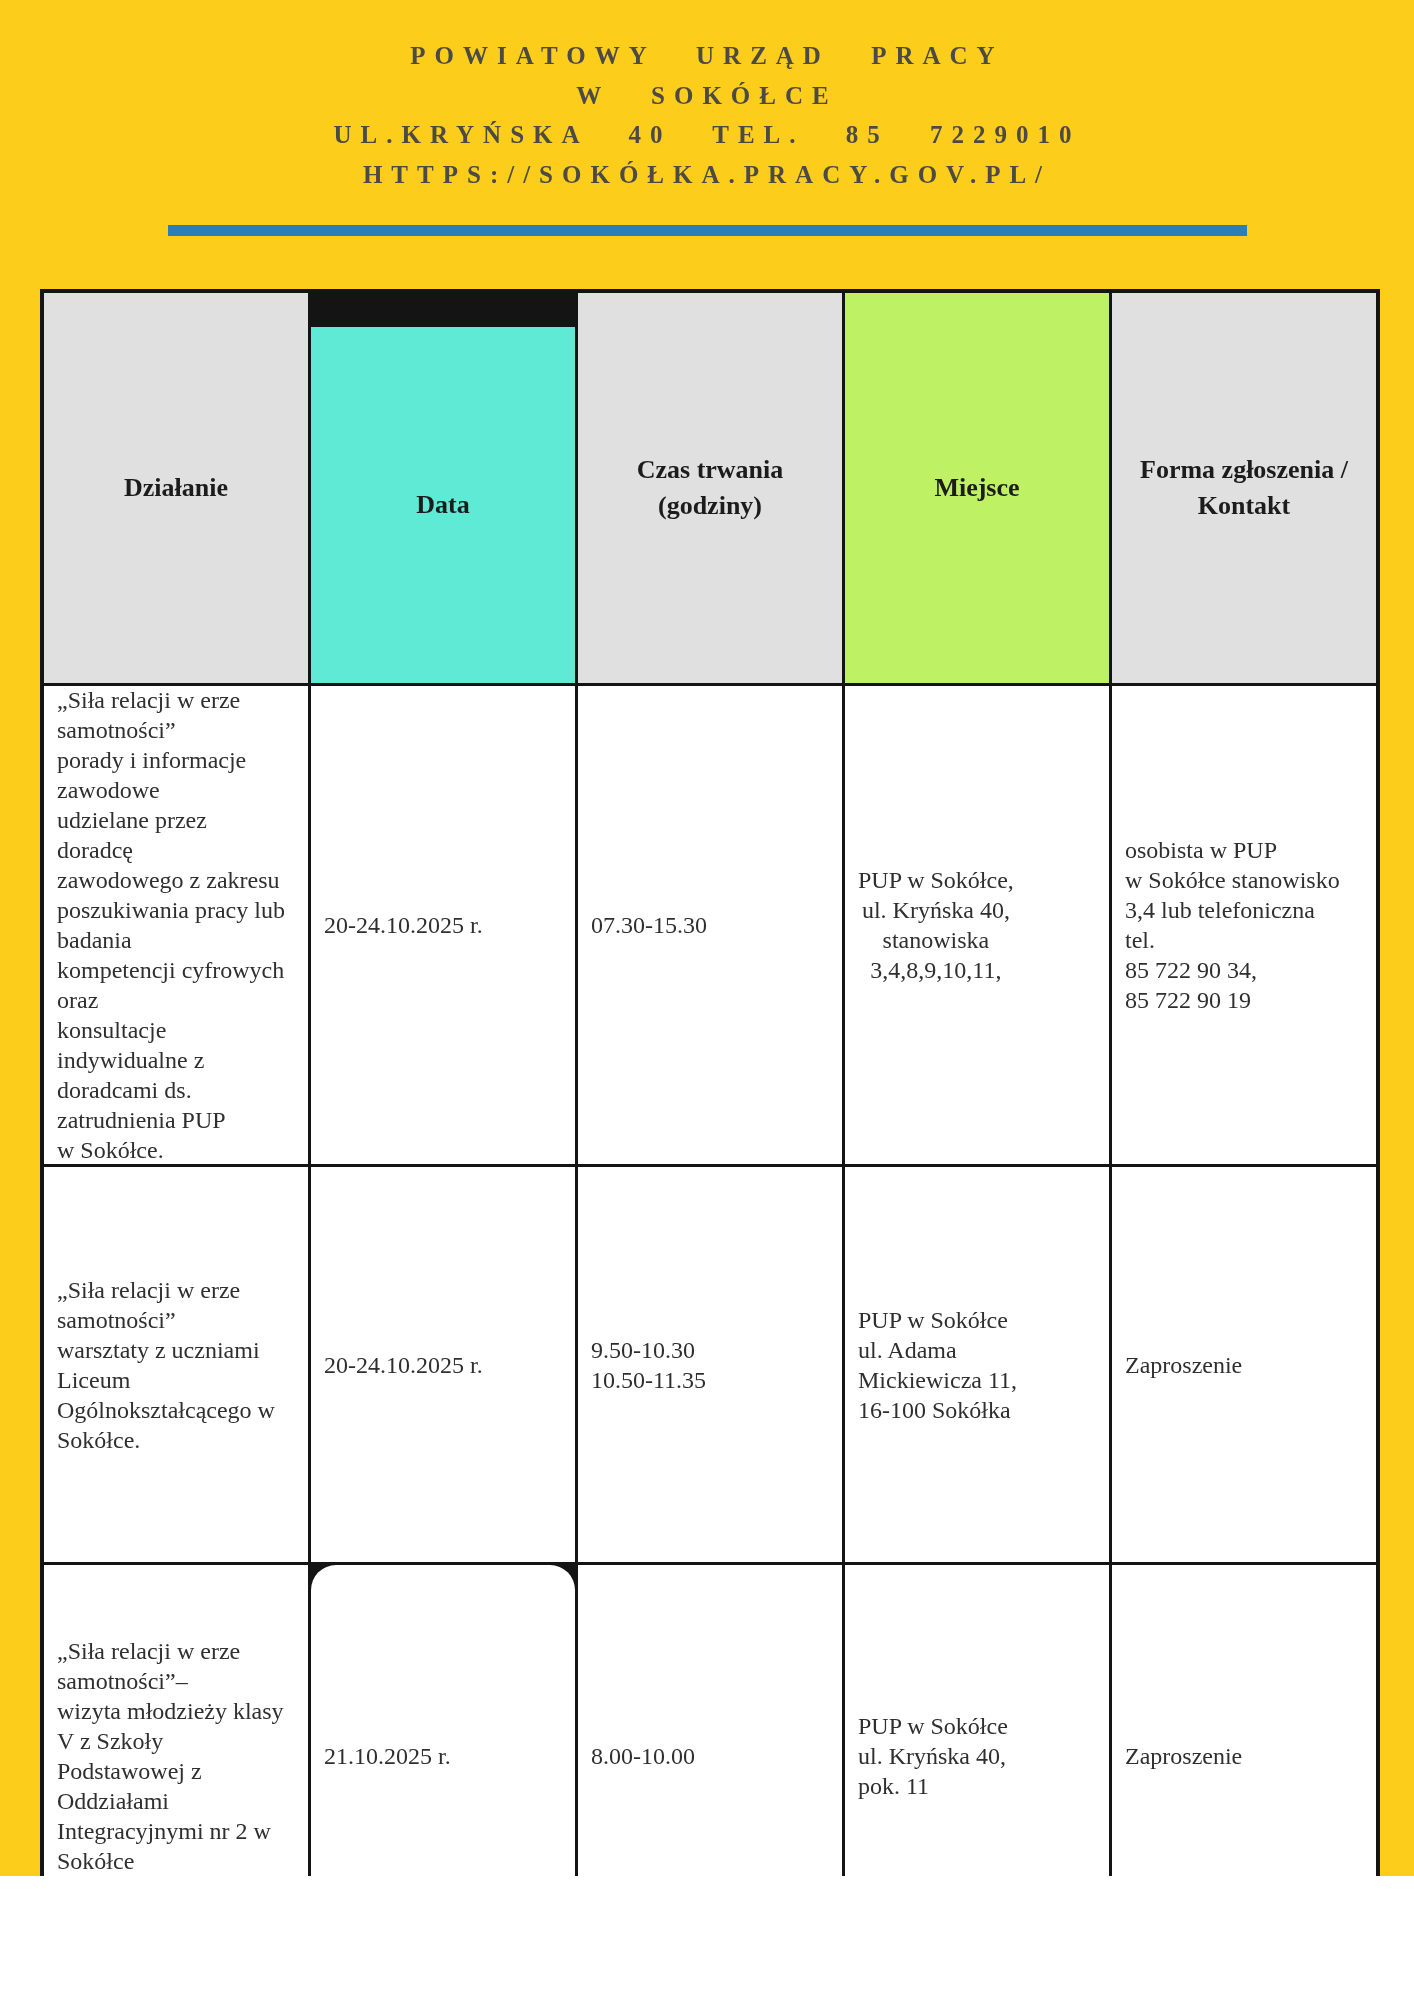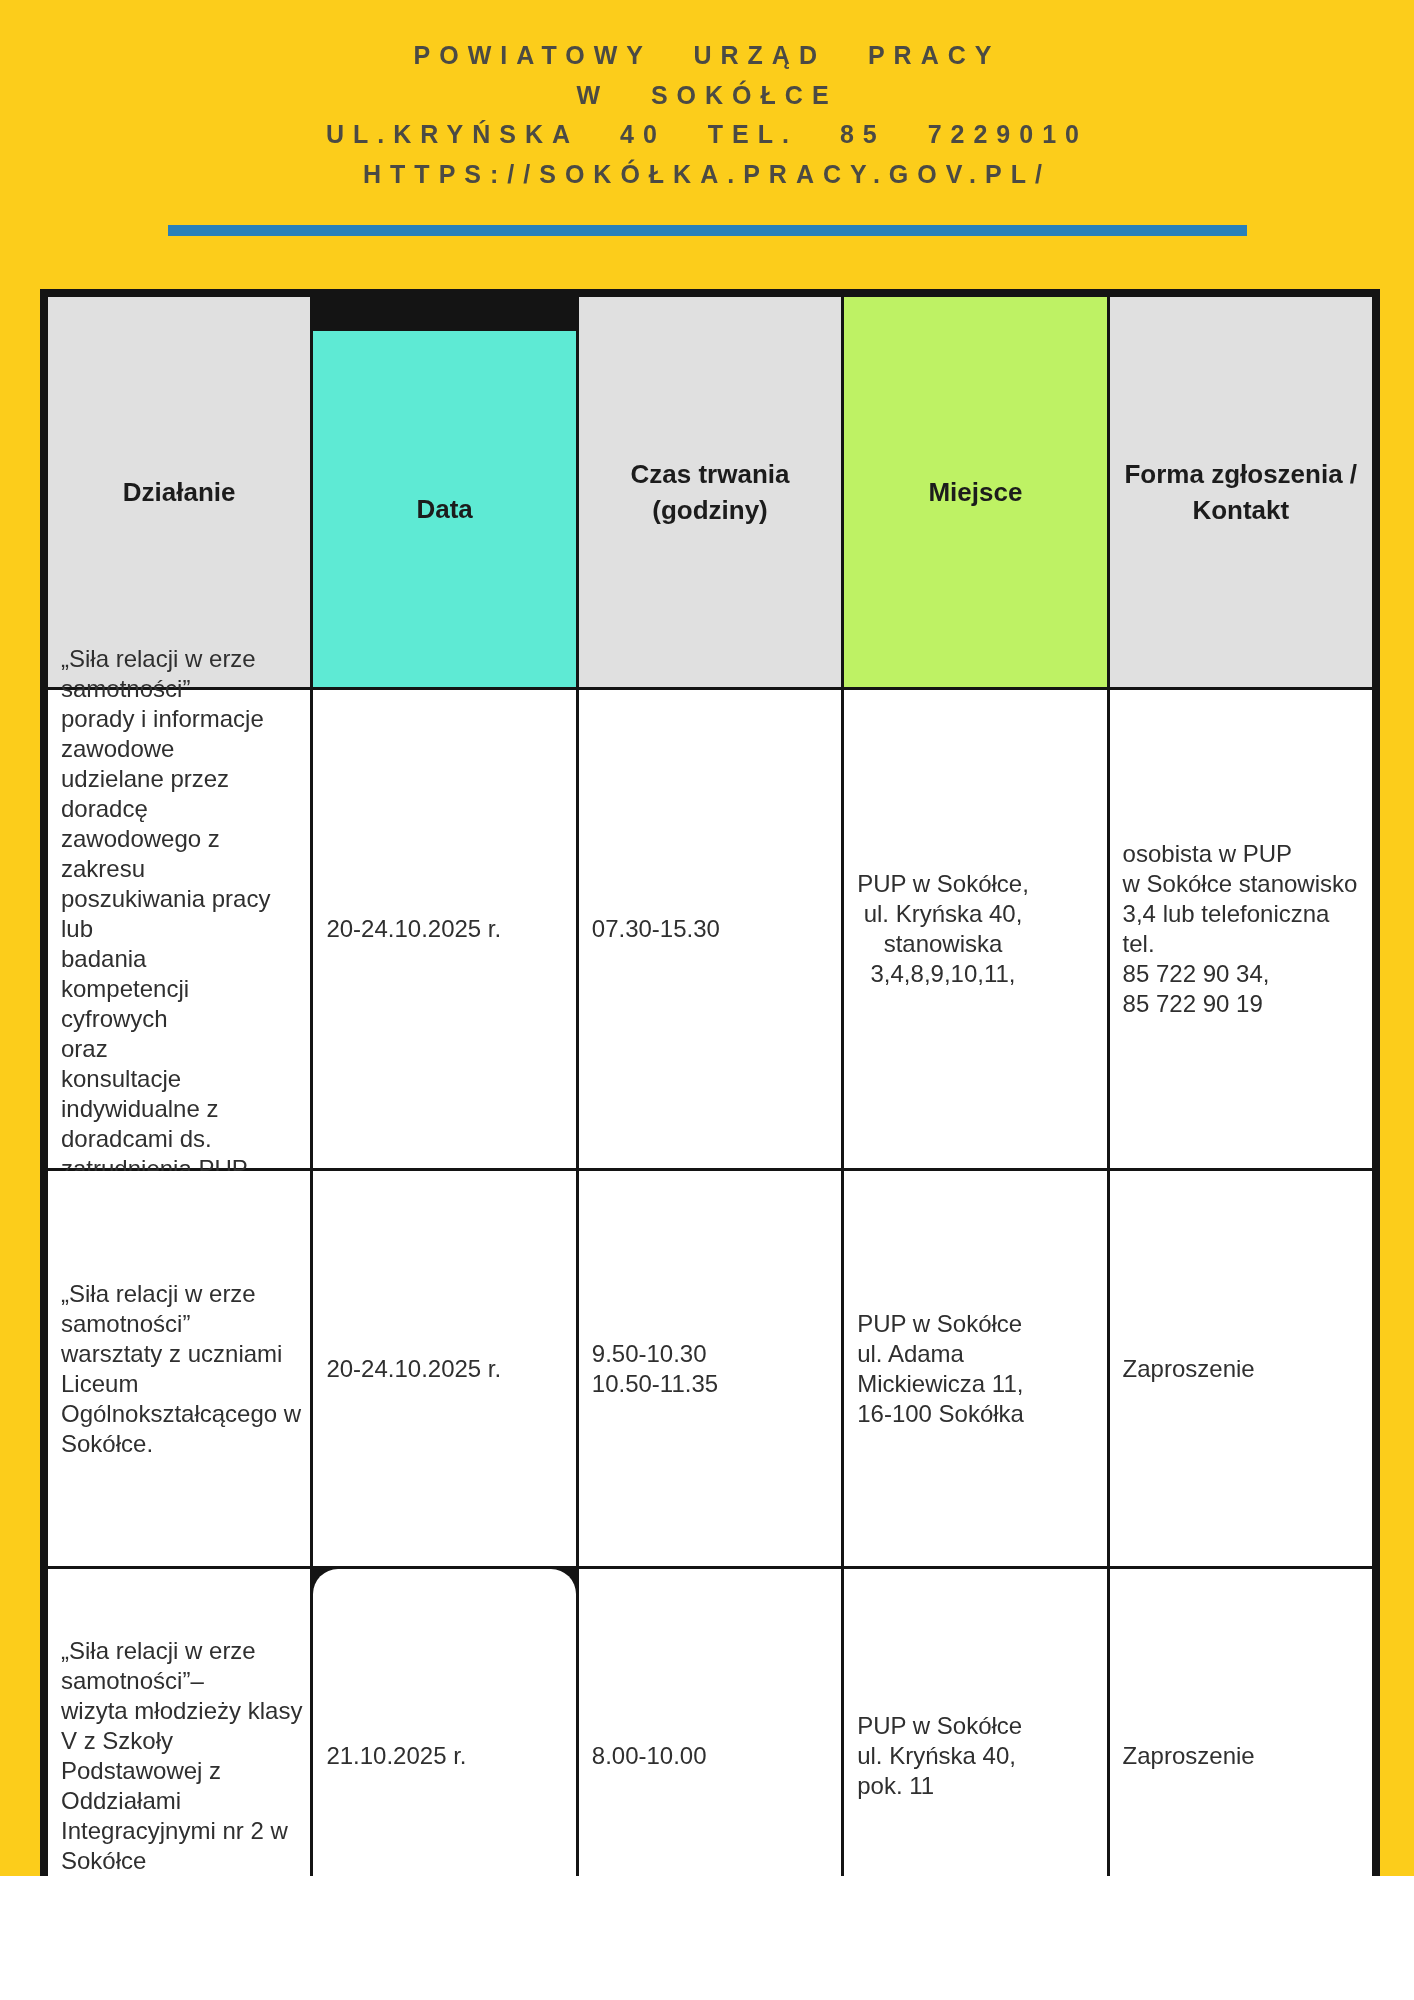--- a/index.html
+++ b/index.html
@@ -1,21 +1,21 @@
 <!DOCTYPE html>
 <html lang="pl"><head>
 <meta charset="utf-8">
 <style>
   html, body { margin: 0; padding: 0; }
   .page {
     position: relative;
     width: 1414px;
     height: 1876px;
     background: #FCCD1B;
-    font-family: Liberation Sans, sans-serif;
+    font-family: Liberation Serif, serif;
     overflow: hidden;
   }
   .letterhead {
     position: absolute;
     top: 36px;
     left: 0;
     width: 100%;
     text-align: center;
     color: #4B4A44;
     font-weight: bold;
@@ -32,21 +32,21 @@
     height: 11px;
     background: #2980B9;
   }
   .tbl {
     position: absolute;
     left: 40px;
     top: 289px;
     width: 1340px;
     height: 1662px;
     box-sizing: border-box;
-    border: 8px solid #701a75;
+    border: 4px solid #701a75;
     background: #141414;            
     display: grid;
     grid-template-columns: repeat(5, 1fr);
     grid-template-rows: 390px 478px 395px 1fr;
     gap: 3px;
   }
   .hcell {
     background: #E0E0E0;
     display: flex;
     align-items: center;

